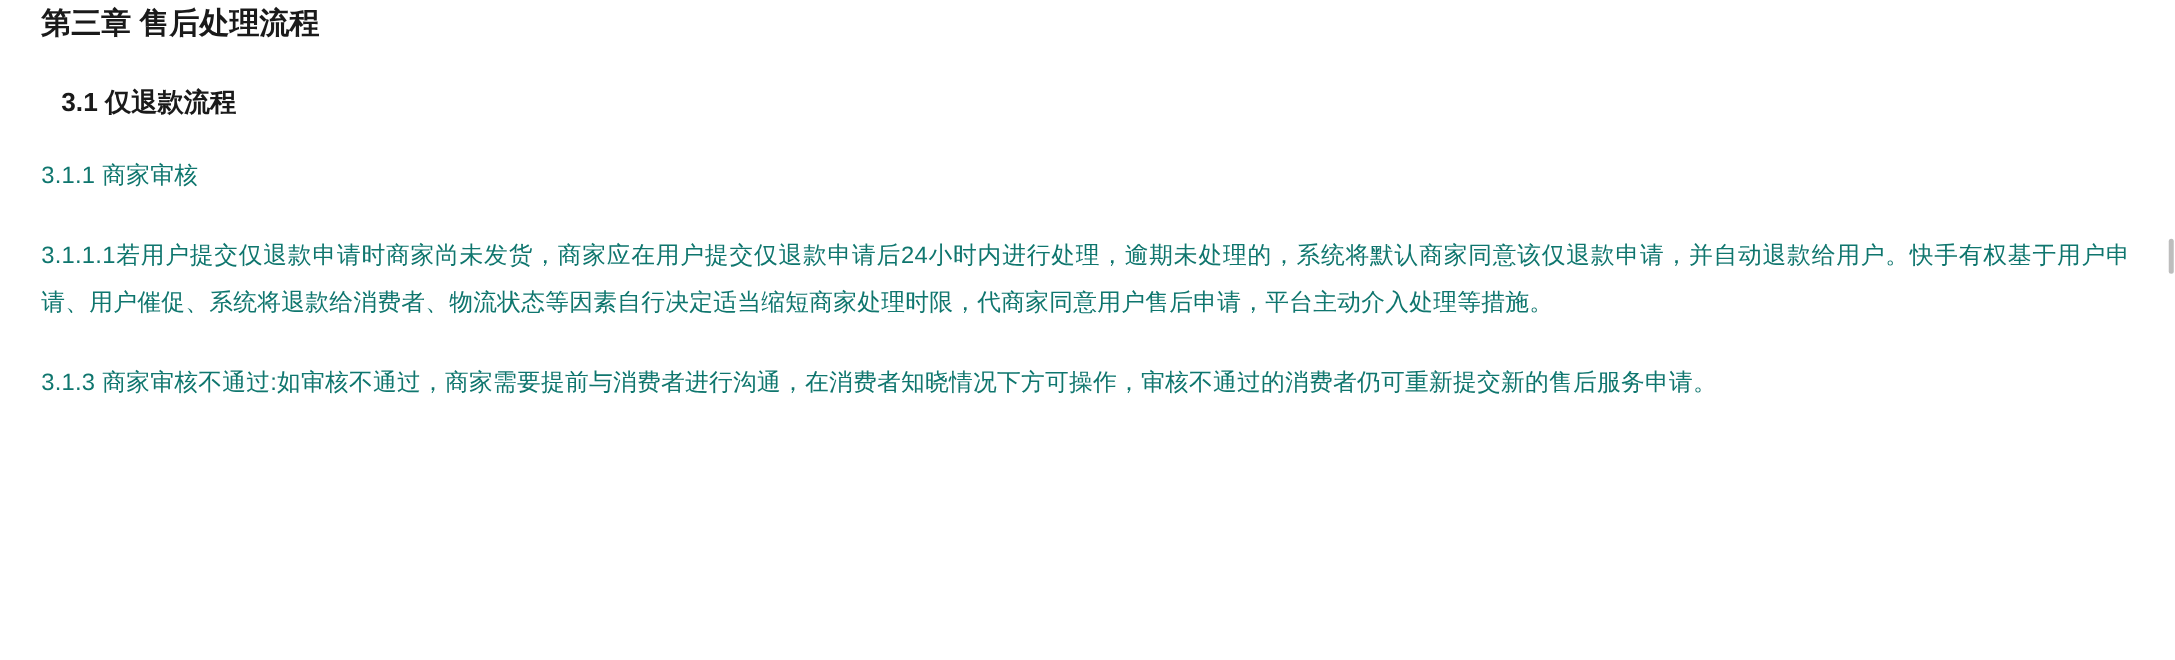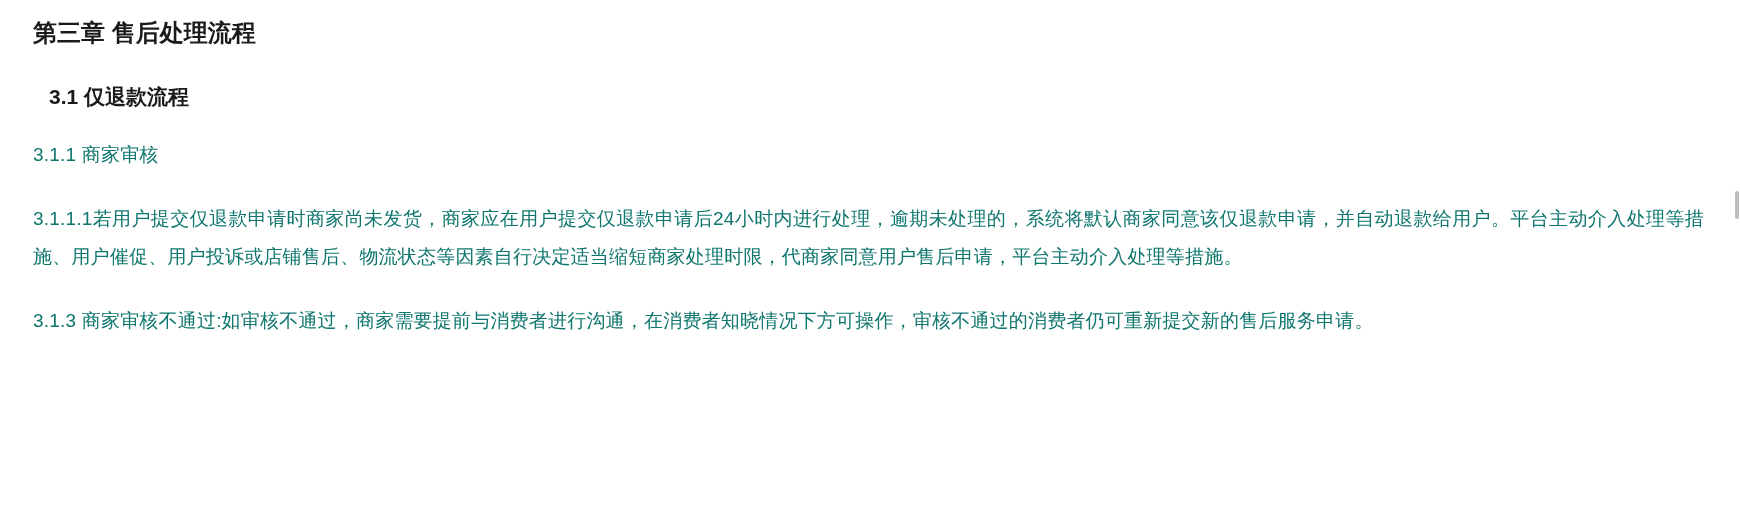--- a/index.html
+++ b/index.html
@@ -7,21 +7,21 @@
     padding: 0;
     background: #ffffff;
     font-family: "Liberation Sans", "DejaVu Sans", sans-serif;
   }
   .page {
     position: relative;
     width: 1740px;
     height: 511px;
     background: #ffffff;
     box-sizing: border-box;
-    padding: 16px 36px 0 33px;
+    padding: 2px 36px 0 33px;
     overflow: hidden;
   }
   h1.chapter {
     font-size: 24px;
     line-height: 30px;
     font-weight: 700;
     color: #1a1a1a;
     margin: 2px 0 0 0;
   }
   h2.section {
@@ -59,21 +59,21 @@
 </head>
 <body>
 
 <div class="page">
   <h1 class="chapter">第三章 售后处理流程</h1>
 
   <h2 class="section">3.1 仅退款流程</h2>
 
   <p class="body-para">3.1.1 商家审核</p>
 
-  <p class="body-para">3.1.1.1若用户提交仅退款申请时商家尚未发货，商家应在用户提交仅退款申请后24小时内进行处理，逾期未处理的，系统将默认商家同意该仅退款申请，并自动退款给用户。平台主动介入处理等措施、用户催促、用户投诉或店铺售后、物流状态等因素自行决定适当缩短商家处理时限，代商家同意用户售后申请，平台主动介入处理等措施。</p>
+  <p class="body-para">3.1.1.1若用户提交仅退款申请时商家尚未发货，商家应在用户提交仅退款申请后24小时内进行处理，逾期未处理的，系统将默认商家同意该仅退款申请，并自动退款给用户。快手有权基于用户申请、用户催促、系统将退款给消费者、物流状态等因素自行决定适当缩短商家处理时限，代商家同意用户售后申请，平台主动介入处理等措施。</p>
 
 
 
   <p class="body-para">3.1.3 商家审核不通过:如审核不通过，商家需要提前与消费者进行沟通，在消费者知晓情况下方可操作，审核不通过的消费者仍可重新提交新的售后服务申请。</p>
 
   <div class="scrollbar-track">
     <div class="scrollbar-thumb"></div>
   </div>
 </div>
 

